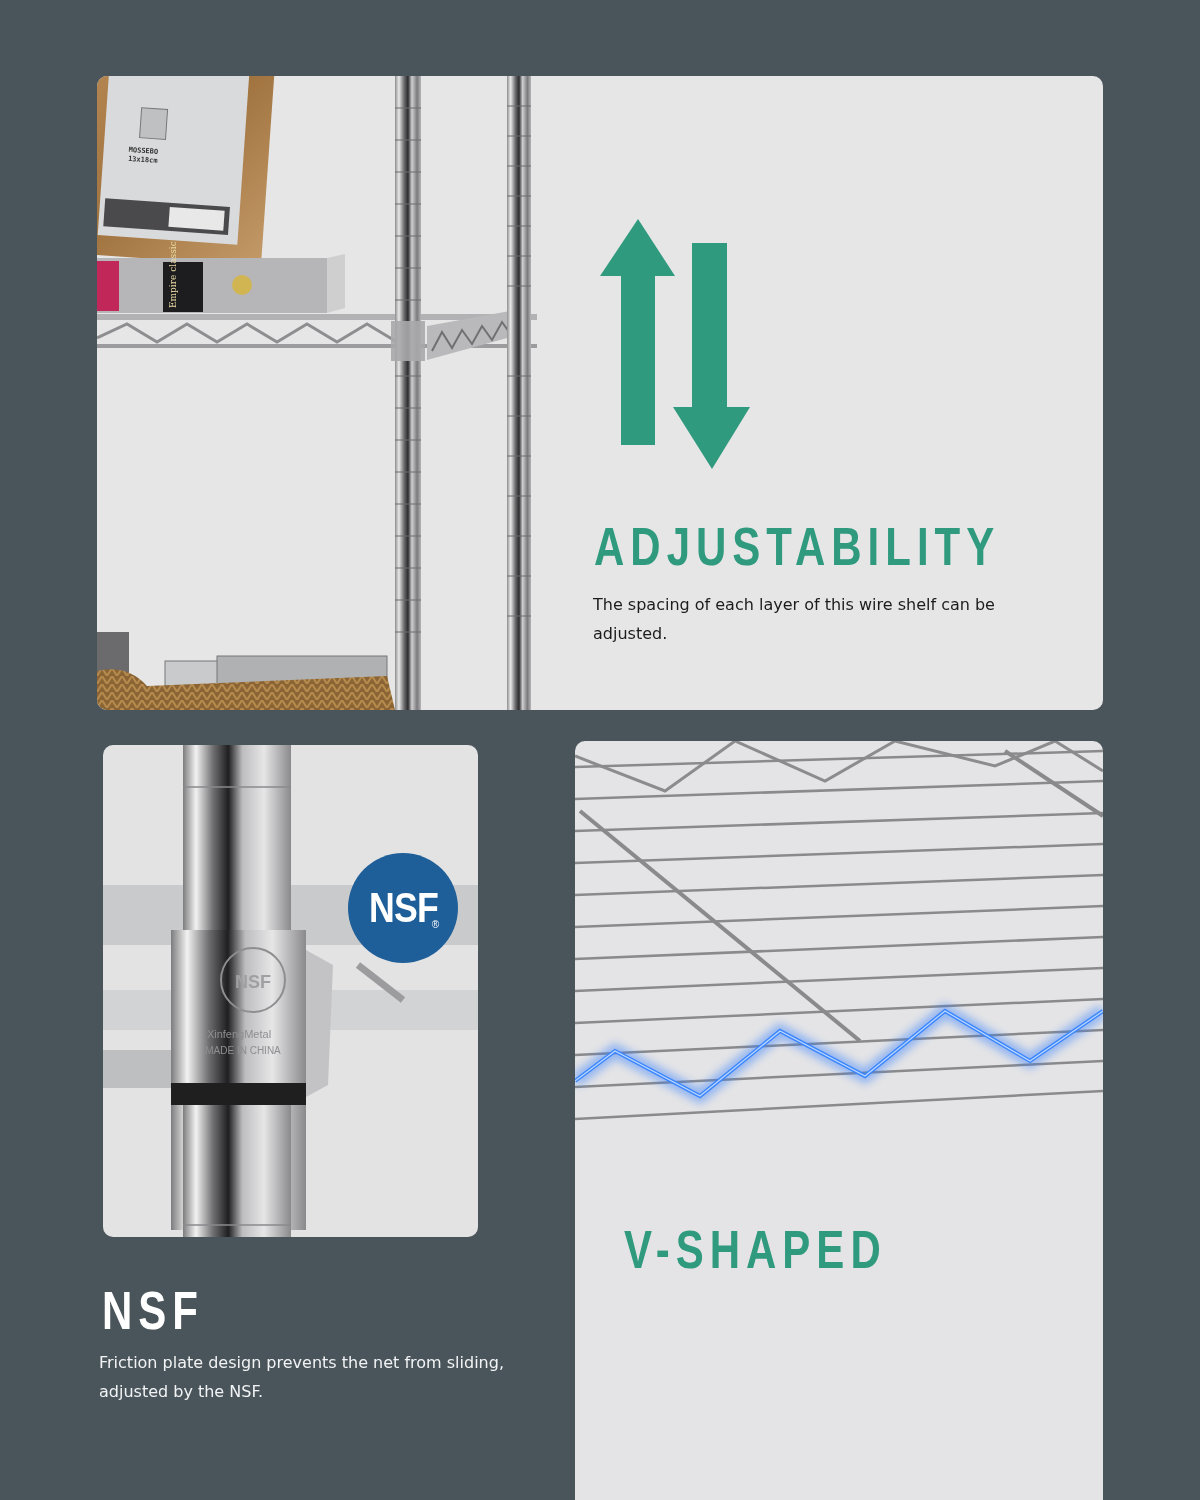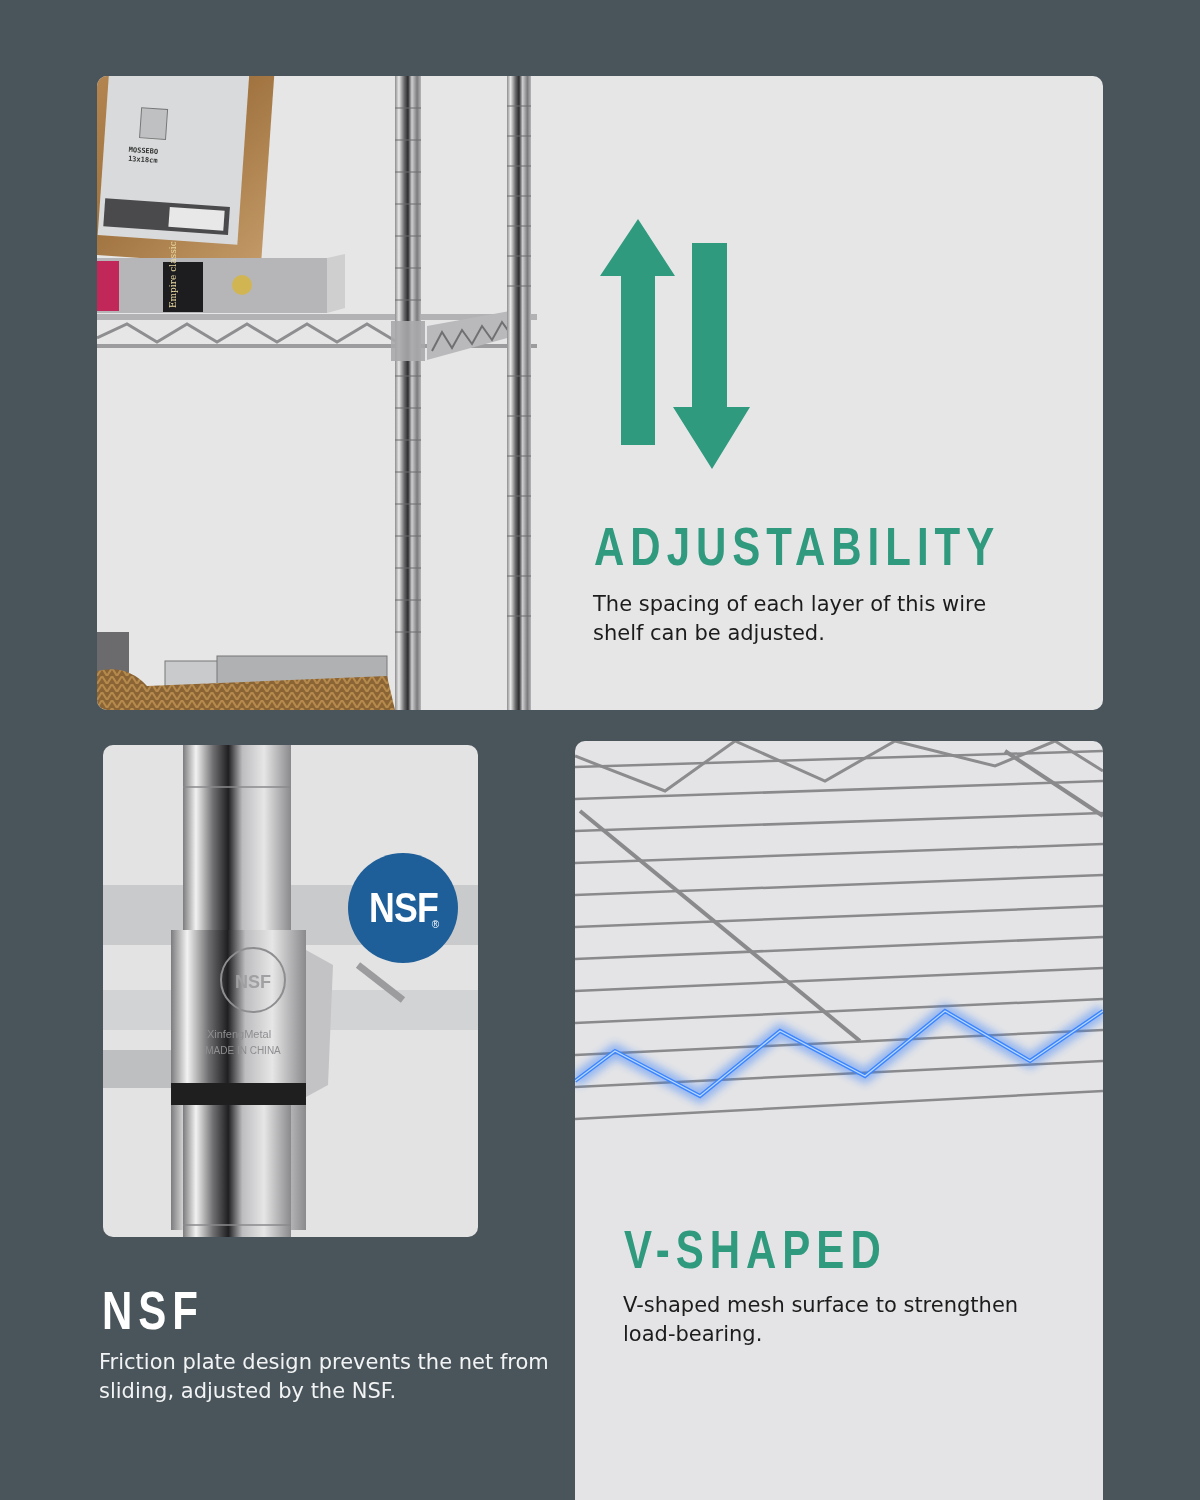--- a/index.html
+++ b/index.html
@@ -24,21 +24,21 @@
   .feature-title {
     position: absolute;
     font-family: "Liberation Sans", "DejaVu Sans", sans-serif;
     font-weight: bold;
     letter-spacing: 5px;
     transform-origin: left top;
   }
   .feature-desc {
     position: absolute;
     font-family: "DejaVu Sans", "Liberation Sans", sans-serif;
-    font-size: 21px;
+    font-size: 16px;
     line-height: 29px;
   }
 
   #adjust-title { left: 497px; top: 440px; font-size: 42px; color: #2f9a7e; transform: scaleY(1.28); letter-spacing: 6px; }
   #adjust-desc { left: 496px; top: 514px; width: 420px; color: #1c1c1c; }
 
   #vshape-title { left: 49px; top: 478px; font-size: 42px; color: #2f9a7e; transform: scaleY(1.28); letter-spacing: 6px; }
   #vshape-desc { left: 48px; top: 550px; width: 420px; color: #1c1c1c; }
 
   #nsf-title { left: 102px; top: 1280px; font-size: 42px; color: #ffffff; transform: scaleY(1.28); letter-spacing: 6px; }
@@ -235,14 +235,13 @@
     </g>
 
     <g>
       <polyline points="0,340 40,310 125,355 205,290 290,335 370,270 455,320 528,270" fill="none" stroke="#2f7bff" stroke-width="14" opacity="0.45" filter="url(#glow)"></polyline>
       <polyline points="0,340 40,310 125,355 205,290 290,335 370,270 455,320 528,270" fill="none" stroke="#3b86ff" stroke-width="4"></polyline>
       <polyline points="0,340 40,310 125,355 205,290 290,335 370,270 455,320 528,270" fill="none" stroke="#bcd8ff" stroke-width="1.2"></polyline>
     </g>
   </svg>
 
   <div id="vshape-title" class="feature-title">V-SHAPED</div>
-  <div id="vshape-desc" class="feature-desc">V-shaped mesh surface to strengthen load-bearing.</div>
 </div>
 
 </body></html>

